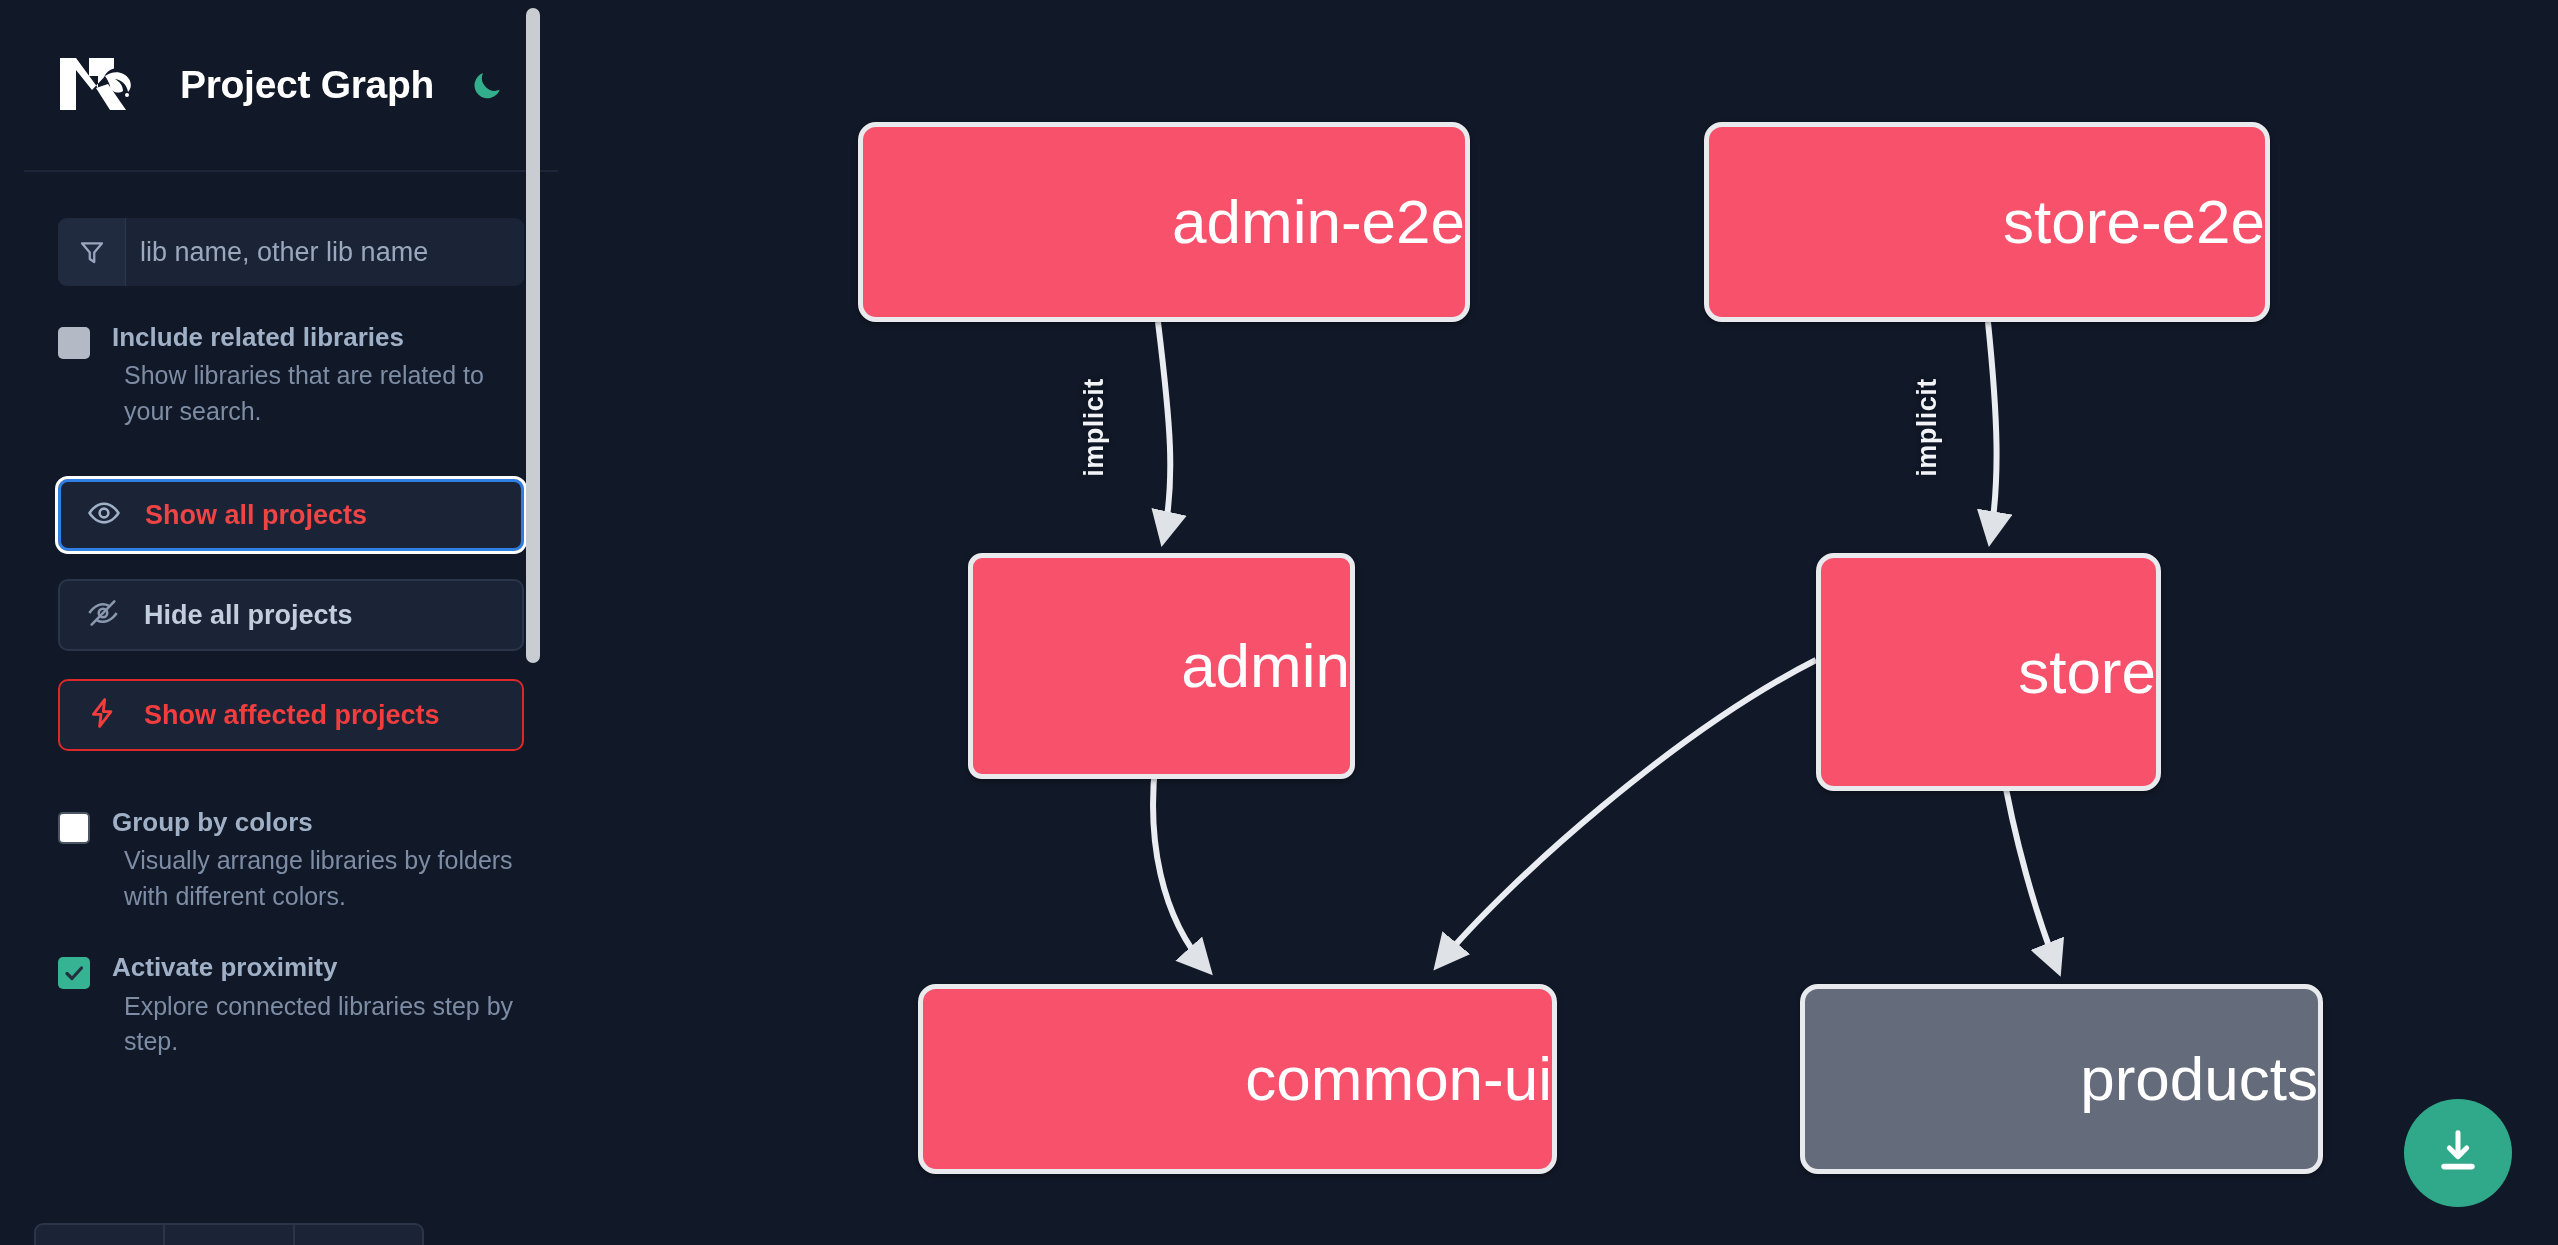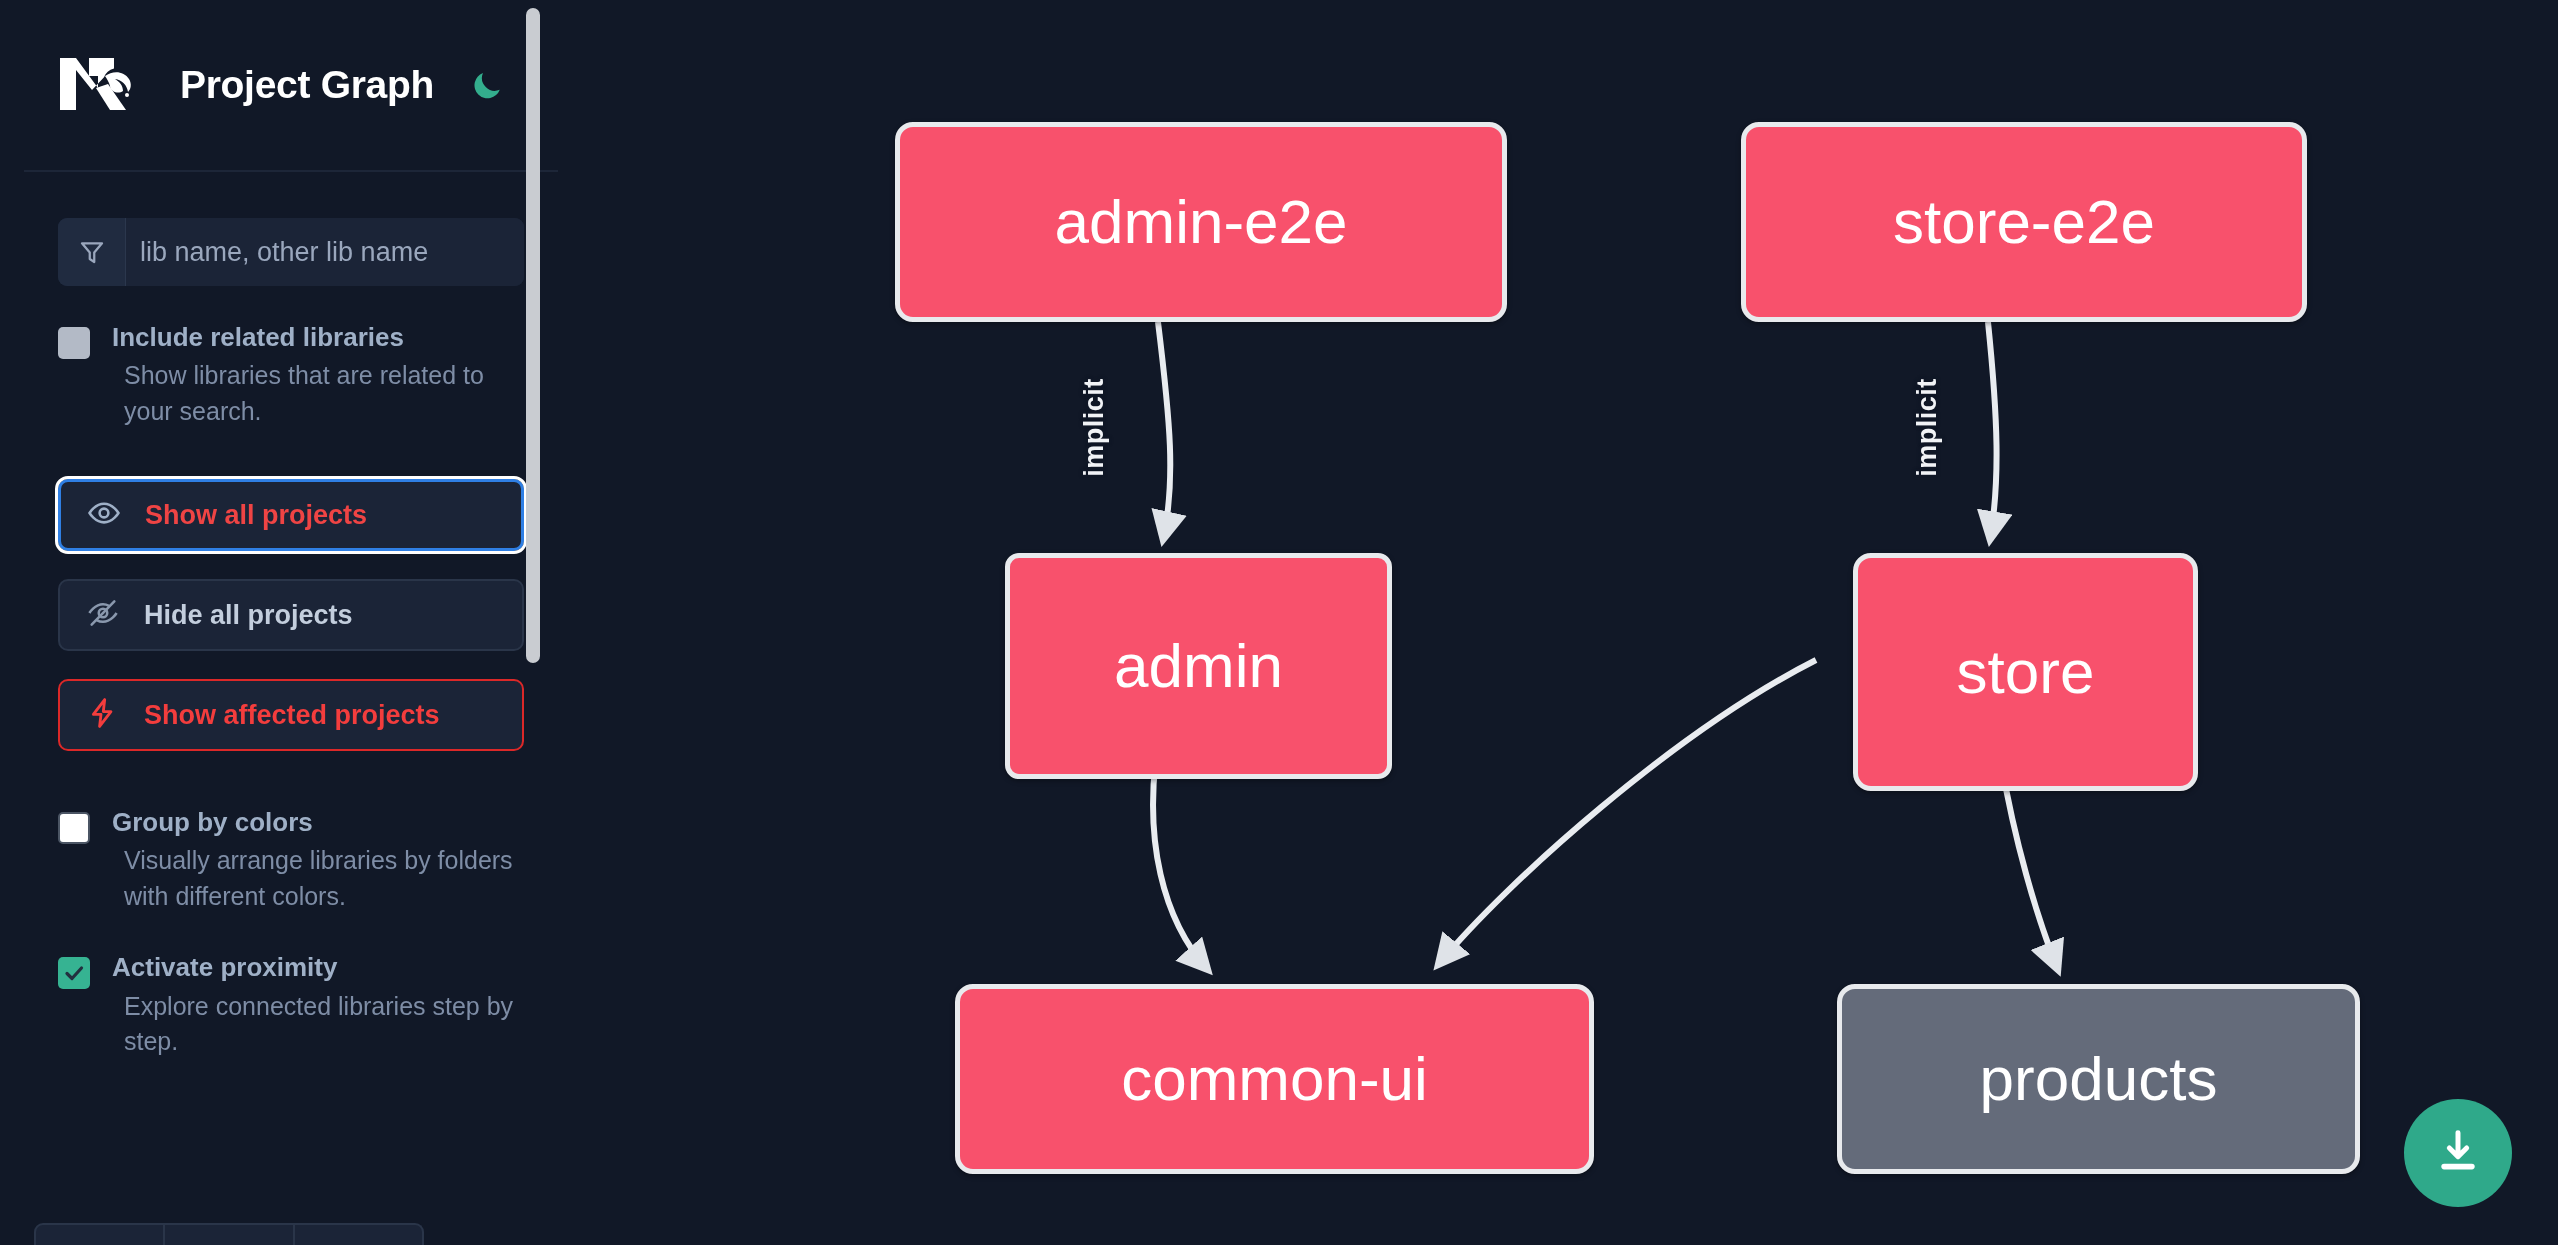--- a/index.html
+++ b/index.html
@@ -236,26 +236,25 @@
     position: absolute;
     top: 0; left: 0;
     width: 2000px;
     height: 1245px;
   }
 
   .node {
     position: absolute;
     display: flex;
     align-items: center;
-    justify-content: center;
+    justify-content: flex-end;
     border-radius: 18px;
     border: 5px solid #e8eaed;
     cursor: pointer;
     box-shadow: 0 2px 5px rgba(0,0,0,0.35);
-    margin-left: 37px;
   }
   .node-label {
     color: #ffffff;
     font-size: 62px;
     line-height: 1;
     white-space: nowrap;
   }
 
   .edge-label {
     position: absolute;

